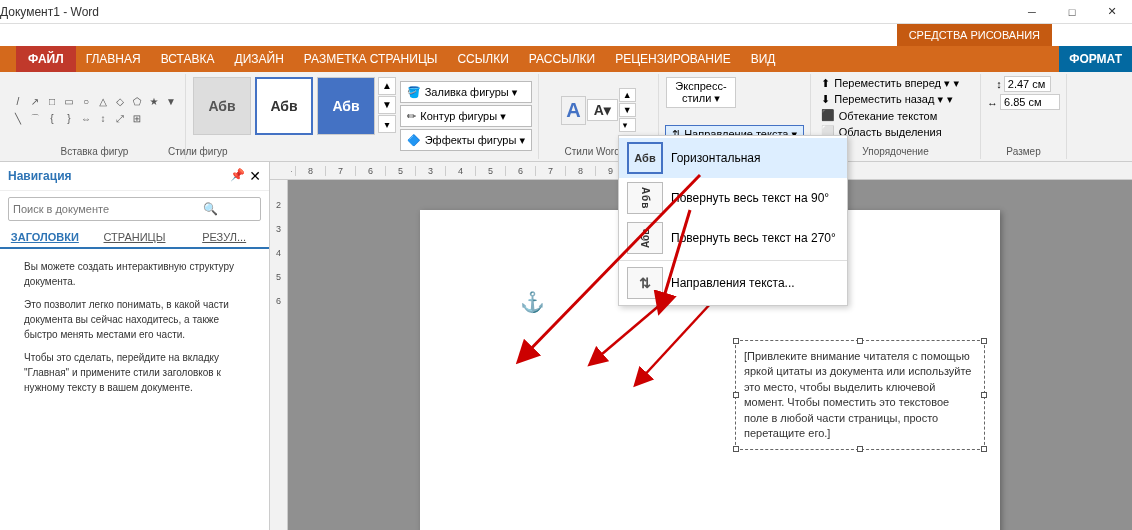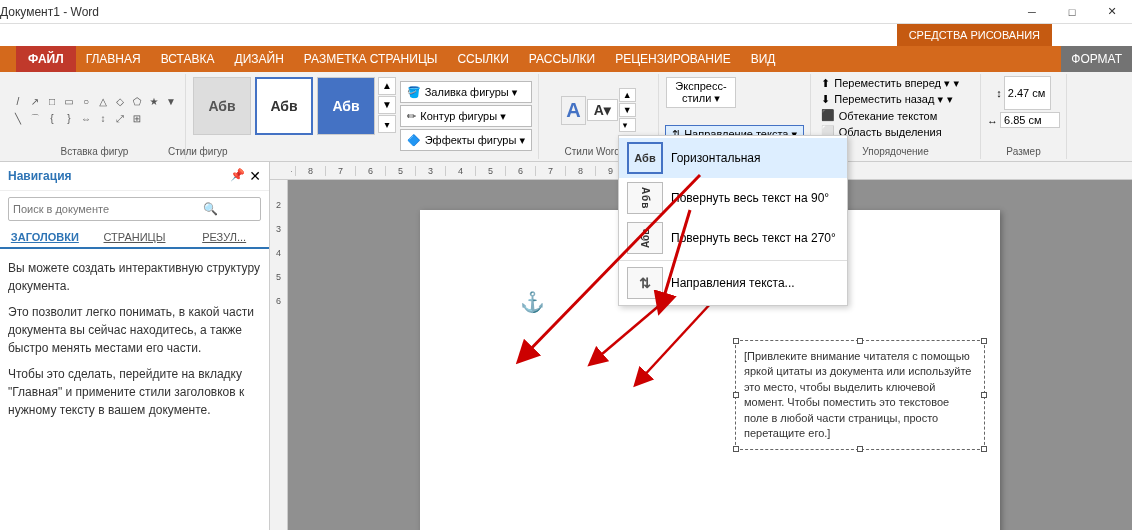--- a/index.html
+++ b/index.html
@@ -72,23 +72,23 @@
       align-items: center;
       font-weight: normal;
     }
     .ribbon-tab:first-child {
       background: #c0392b;
       font-weight: bold;
       color: white;
       padding: 4px 12px;
     }
     .ribbon-tab.format-tab {
-      background: #737373;
+      background: #0369a1;
       color: white;
-      font-weight: normal;
+      font-weight: bold;
       margin-left: auto;
     }
 
     
     .ribbon {
       background: #f2f2f2;
       border-bottom: 1px solid #ccc;
       display: flex;
       align-items: stretch;
       min-height: 90px;
@@ -272,22 +272,22 @@
       font-size: 11px;
       cursor: pointer;
       color: #555;
       text-decoration: underline;
     }
     .nav-tab.active {
       color: #2e74b5;
       font-weight: bold;
     }
     .nav-content {
-      padding: 10px 8px;
-      font-size: 12px;
+      padding: 10px 24px;
+      font-size: 10px;
       line-height: 1.5;
       color: #333;
       overflow-y: auto;
     }
     .nav-content p { margin-bottom: 8px; }
 
     
     .doc-area {
       position: absolute;
       left: 270px;
@@ -544,21 +544,21 @@
         <span>Область выделения</span>
       </div>
     </div>
     <div class="ribbon-group-label">Упорядочение</div>
   </div>
 
   <div class="ribbon-group" style="min-width:80px;">
     <div class="ribbon-group-content" style="flex-direction:column; gap:2px;">
       <div style="display:flex; align-items:center; gap:2px; font-size:11px;">
         <span>↕</span>
-        <input type="text" value="2.47 см" style="width: 47px; font-size: 11px; border: 1px solid rgb(204, 204, 204); padding: 10px 3px;">
+        <input type="text" value="2.47 см" style="width: 47px; font-size: 11px; border: 1px solid rgb(204, 204, 204); padding: 1px 3px;">
       </div>
       <div style="display:flex; align-items:center; gap:2px; font-size:11px;">
         <span>↔</span>
         <input type="text" value="6.85 см" style="width: 60px; font-size: 11px; border: 1px solid rgb(204, 204, 204); padding: 1px 3px;">
       </div>
     </div>
     <div class="ribbon-group-label">Размер</div>
   </div>
 </div>
 

